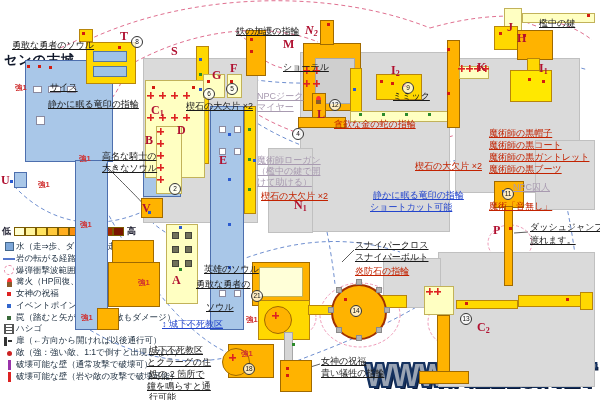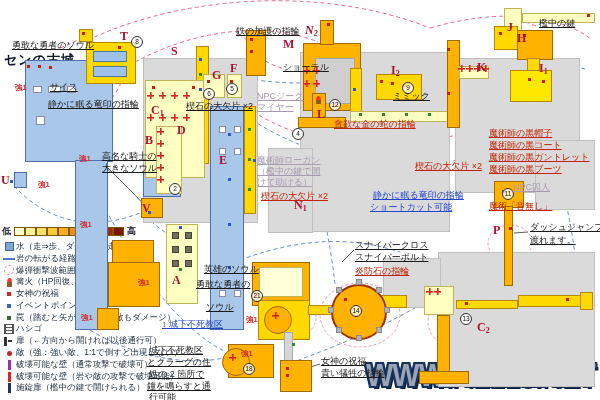--- a/index.html
+++ b/index.html
@@ -208,26 +208,20 @@
           <span class="lic">
             <span class="ic-wall-normal"></span>
           </span>
           <span class="ltext">破壊可能な壁（通常攻撃で破壊可）</span>
         </div>
         <div class="lrow">
           <span class="lic">
             <span class="ic-wall-rock"></span>
           </span>
           <span class="ltext">破壊可能な壁（岩や敵の攻撃で破壊可能）</span>
-        </div>
-        <div class="lrow">
-          <span class="lic">
-            <span class="ic-locked-door"></span>
-          </span>
-          <span class="ltext">施錠扉（檻中の鍵で開けられる）</span>
         </div>
       </div>
   </div>
   <div id="watermark">WWW.AL213.NET</div>
 <div class="room r-g" style="left: 143px; top: 58px; width: 115px; height: 165px;"></div>
     <div class="room r-g" style="left: 300px; top: 52px; width: 150px; height: 180px;"></div>
     <div class="room r-g" style="left: 455px; top: 58px; width: 125px; height: 135px;"></div>
     <div class="room r-g" style="left: 438px; top: 252px; width: 157px; height: 135px;"></div>
     <div class="room r-g" style="left: 268px; top: 148px; width: 45px; height: 85px;"></div>
     <div class="room r-g" style="left: 383px; top: 258px; width: 58px; height: 50px;"></div>

